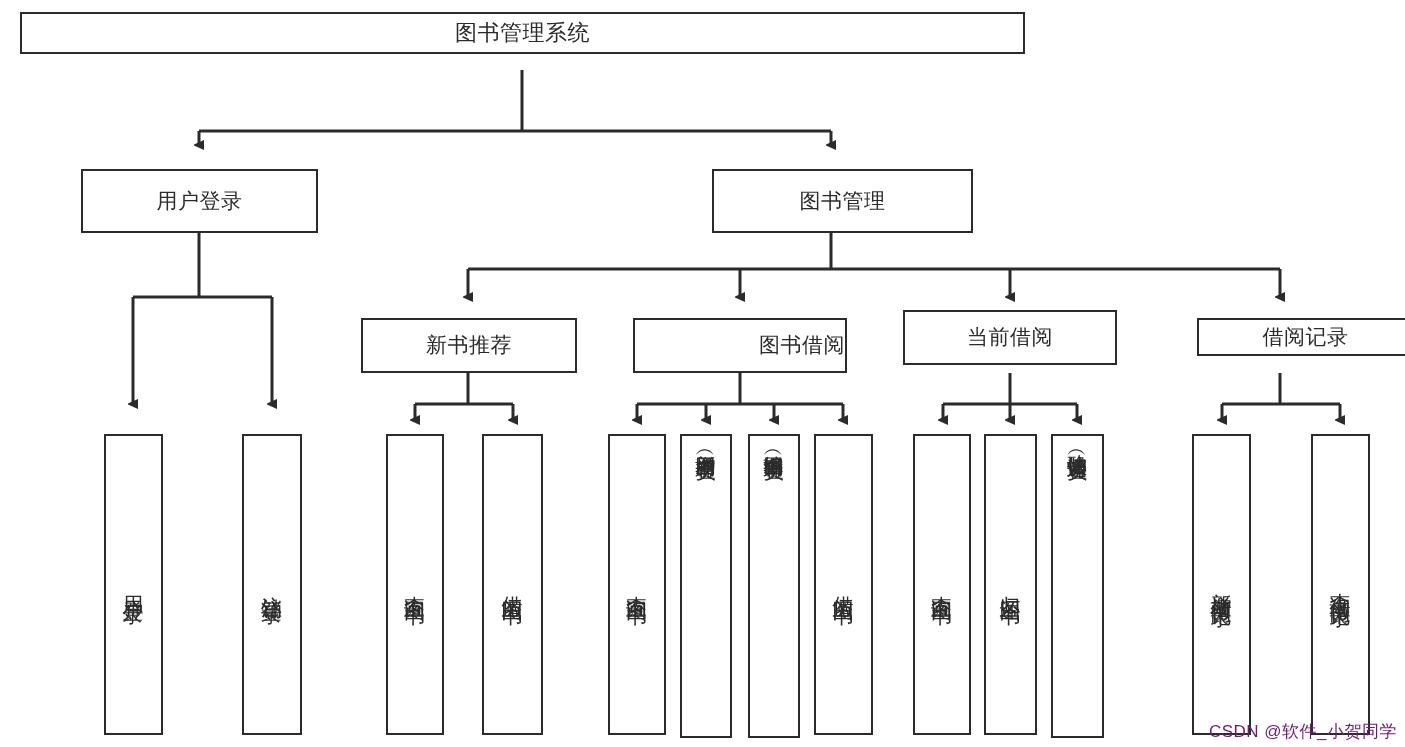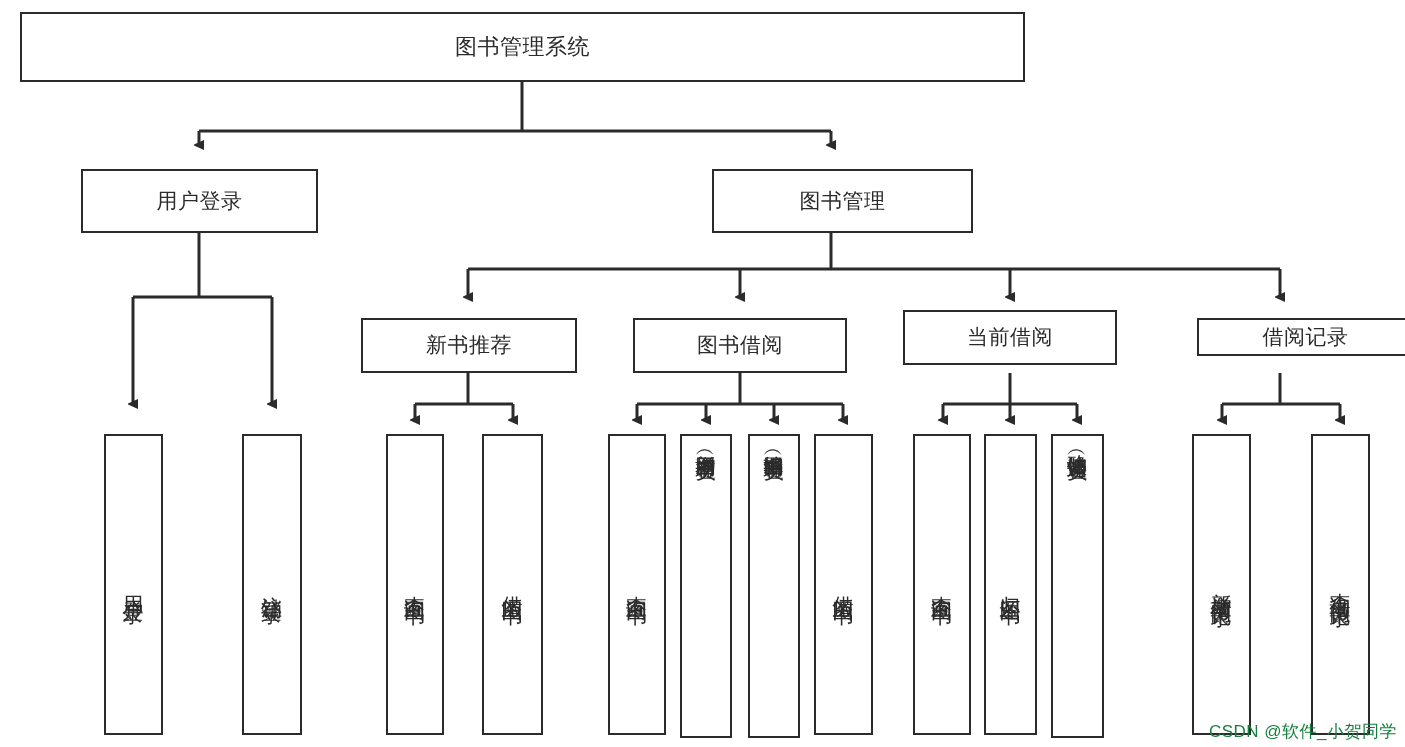--- a/index.html
+++ b/index.html
@@ -74,21 +74,21 @@
   
   .node.vert.centered {
     align-items: center;
     padding-top: 0;
   }
   #watermark {
     position: absolute;
     right: 8px;
     bottom: 4px;
     font-size: 17px;
-    color: #15803d;
+    color: #701a75;
     letter-spacing: 0.5px;
     white-space: nowrap;
     user-select: none;
   }
 </style>
 </head>
 <body>
 
 <div id="diagram-root">
 
@@ -135,37 +135,37 @@
       <path d="M1010,404 L1010,420" marker-end="url(#arrow)"></path>
       <path d="M1077,404 L1077,420" marker-end="url(#arrow)"></path>
 
       <path d="M1280,373 L1280,404"></path>
       <path d="M1222,404 L1340,404"></path>
       <path d="M1222,404 L1222,420" marker-end="url(#arrow)"></path>
       <path d="M1340,404 L1340,420" marker-end="url(#arrow)"></path>
     </g>
   </svg>
 
-  <div class="node horiz root" style="left:20px; top:12px; width:1005px; height:70px;align-items:center;">
+  <div class="node horiz root" style="left:20px; top:12px; width:1005px; height:42px;align-items:center;">
     <span class="label">图书管理系统</span>
   </div>
 
   <div class="node horiz" style="left:81px; top:169px; width:237px; height:64px;">
     <span class="label">用户登录</span>
   </div>
 
   <div class="node horiz" style="left:712px; top:169px; width:261px; height:64px;">
     <span class="label">图书管理</span>
   </div>
 
   <div class="node horiz" style="left:361px; top:318px; width:216px; height:55px;">
     <span class="label">新书推荐</span>
   </div>
 
-  <div class="node horiz" style="left:633px; top:318px; width:214px; height:55px;">
+  <div class="node horiz" style="left:633px; top:318px; width:214px; height:55px;justify-content:flex-end;">
     <span class="label">图书借阅</span>
   </div>
 
   <div class="node horiz" style="left:903px; top:310px; width:214px; height:55px;">
     <span class="label">当前借阅</span>
   </div>
 
   <div class="node horiz" style="left:1197px; top:318px; width:217px; height:38px;">
     <span class="label">借阅记录</span>
   </div>

